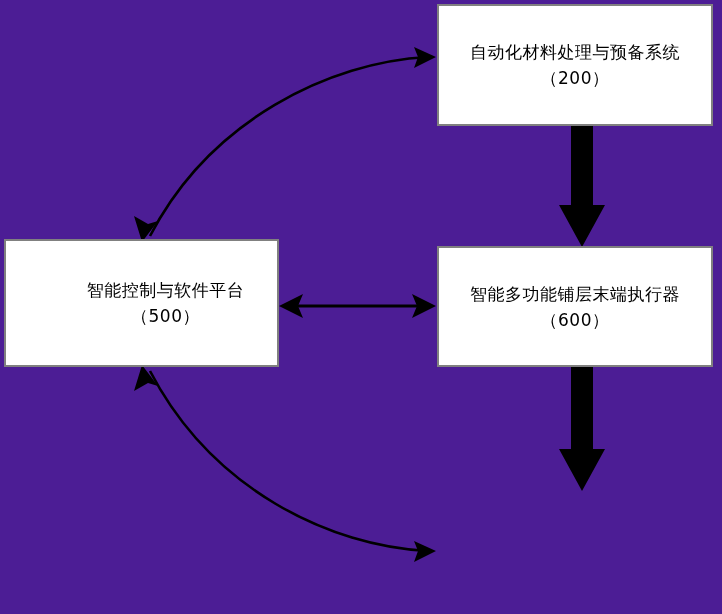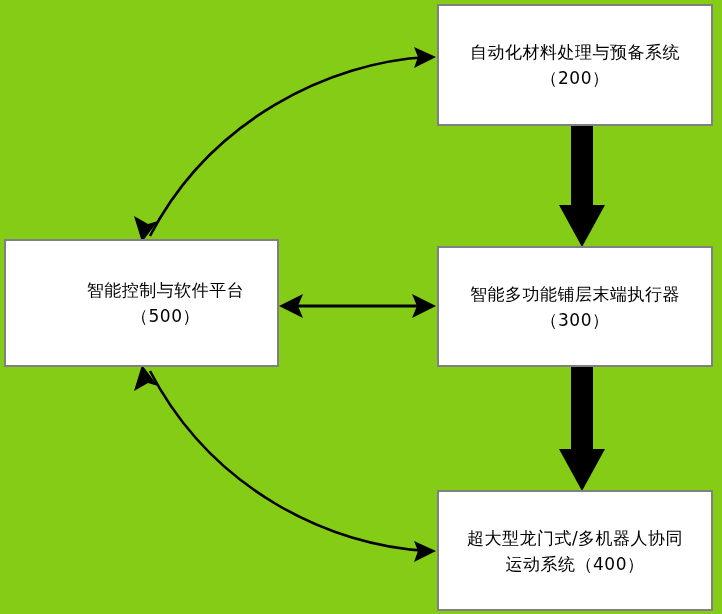--- a/index.html
+++ b/index.html
@@ -4,21 +4,21 @@
 <style>
   html, body {
     margin: 0;
     padding: 0;
     background: #ffffff;
   }
   #canvas {
     position: relative;
     width: 722px;
     height: 614px;
-    background: #84cc16;
+    background: #4c1d95;
     overflow: hidden;
     font-family: "DejaVu Sans", "Liberation Sans", sans-serif;
   }
   .node {
     position: absolute;
     box-sizing: border-box;
     border: 2px solid #808080;
     background: #ffffff;
     display: flex;
     align-items: center;
@@ -80,25 +80,21 @@
     </g>
   </svg>
 
   <div class="node" id="node-200">
     <span class="node-label">自动化材料处理与预备系统
 （200）</span>
   </div>
 
   <div class="node" id="node-300">
     <span class="node-label">智能多功能铺层末端执行器
-（300）</span>
+（600）</span>
   </div>
 
-  <div class="node" id="node-400">
-    <span class="node-label">超大型龙门式/多机器人协同
-运动系统（400）</span>
-  </div>
 
   <div class="node" id="node-500">
     <span class="node-label">智能控制与软件平台（500）</span>
   </div>
 
 </div>
 
 </body></html>

